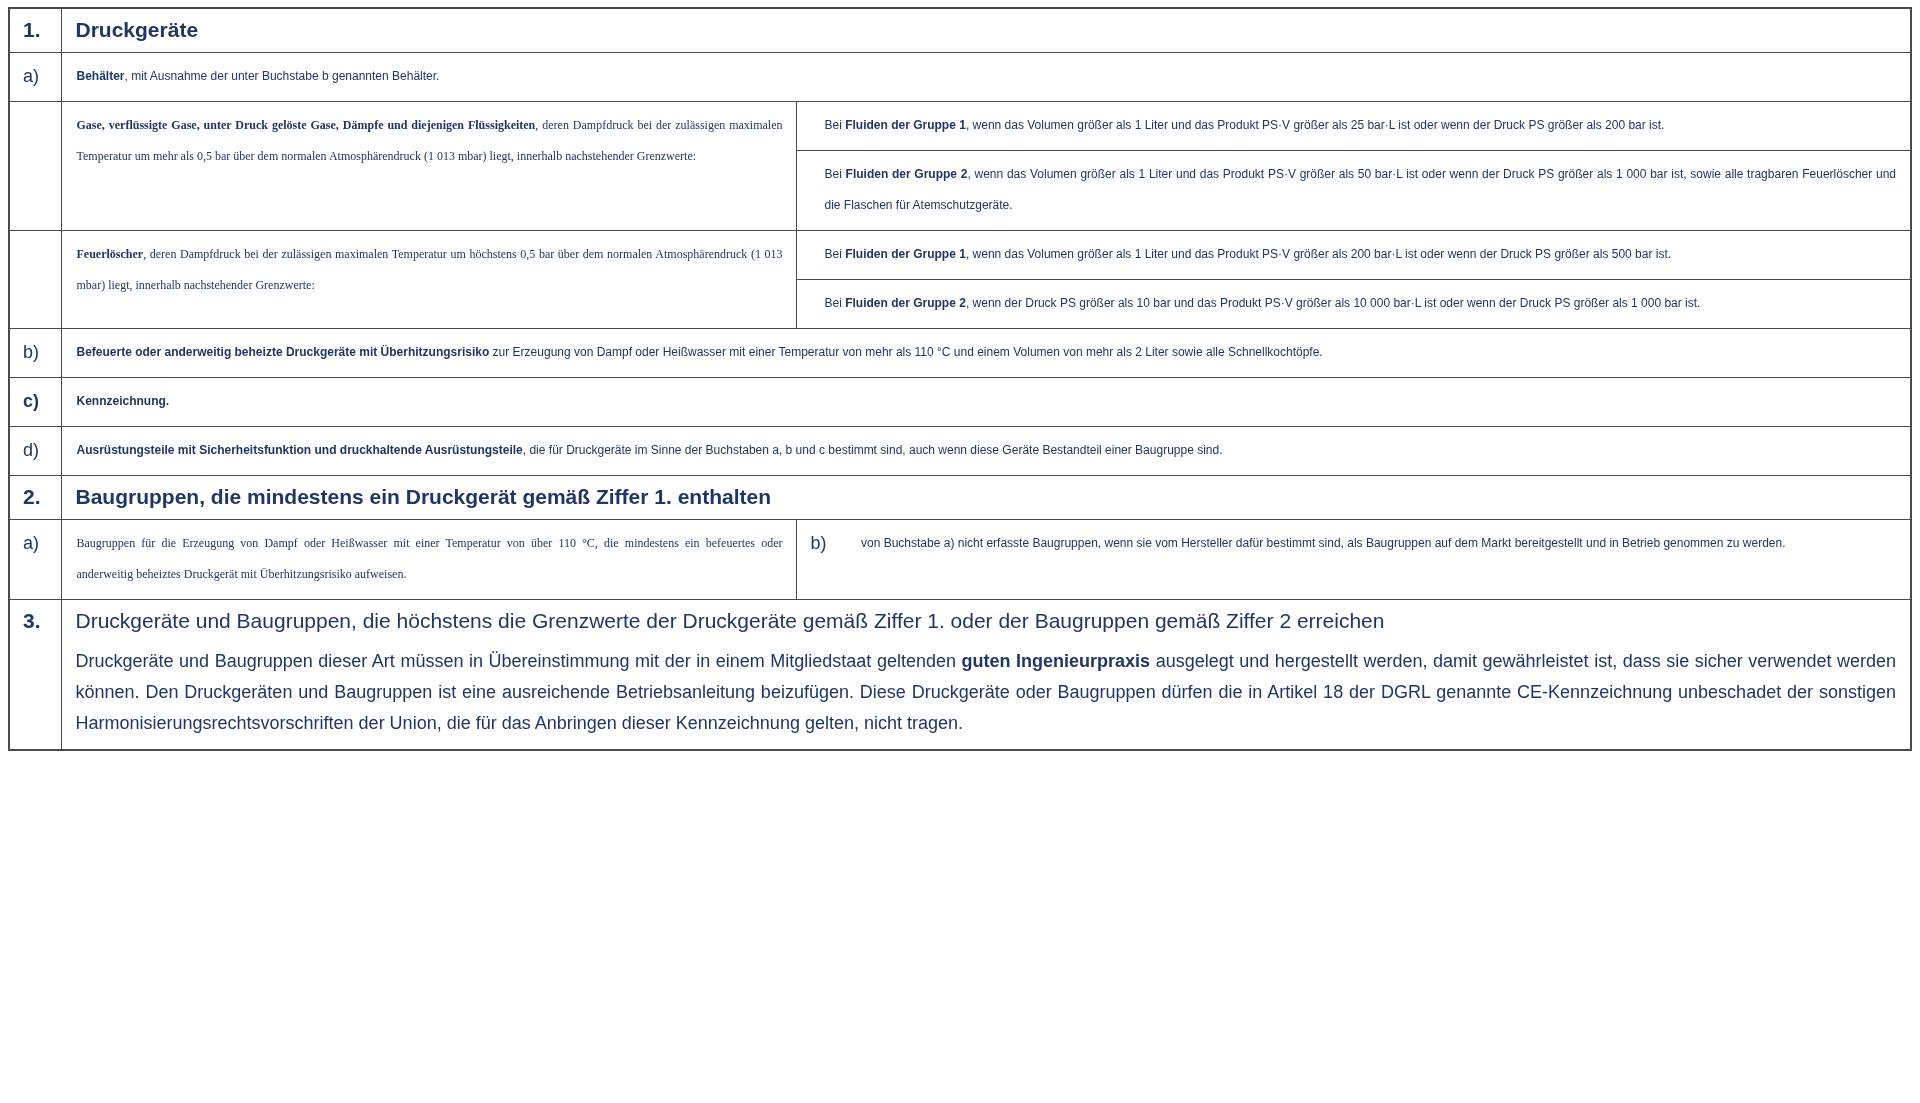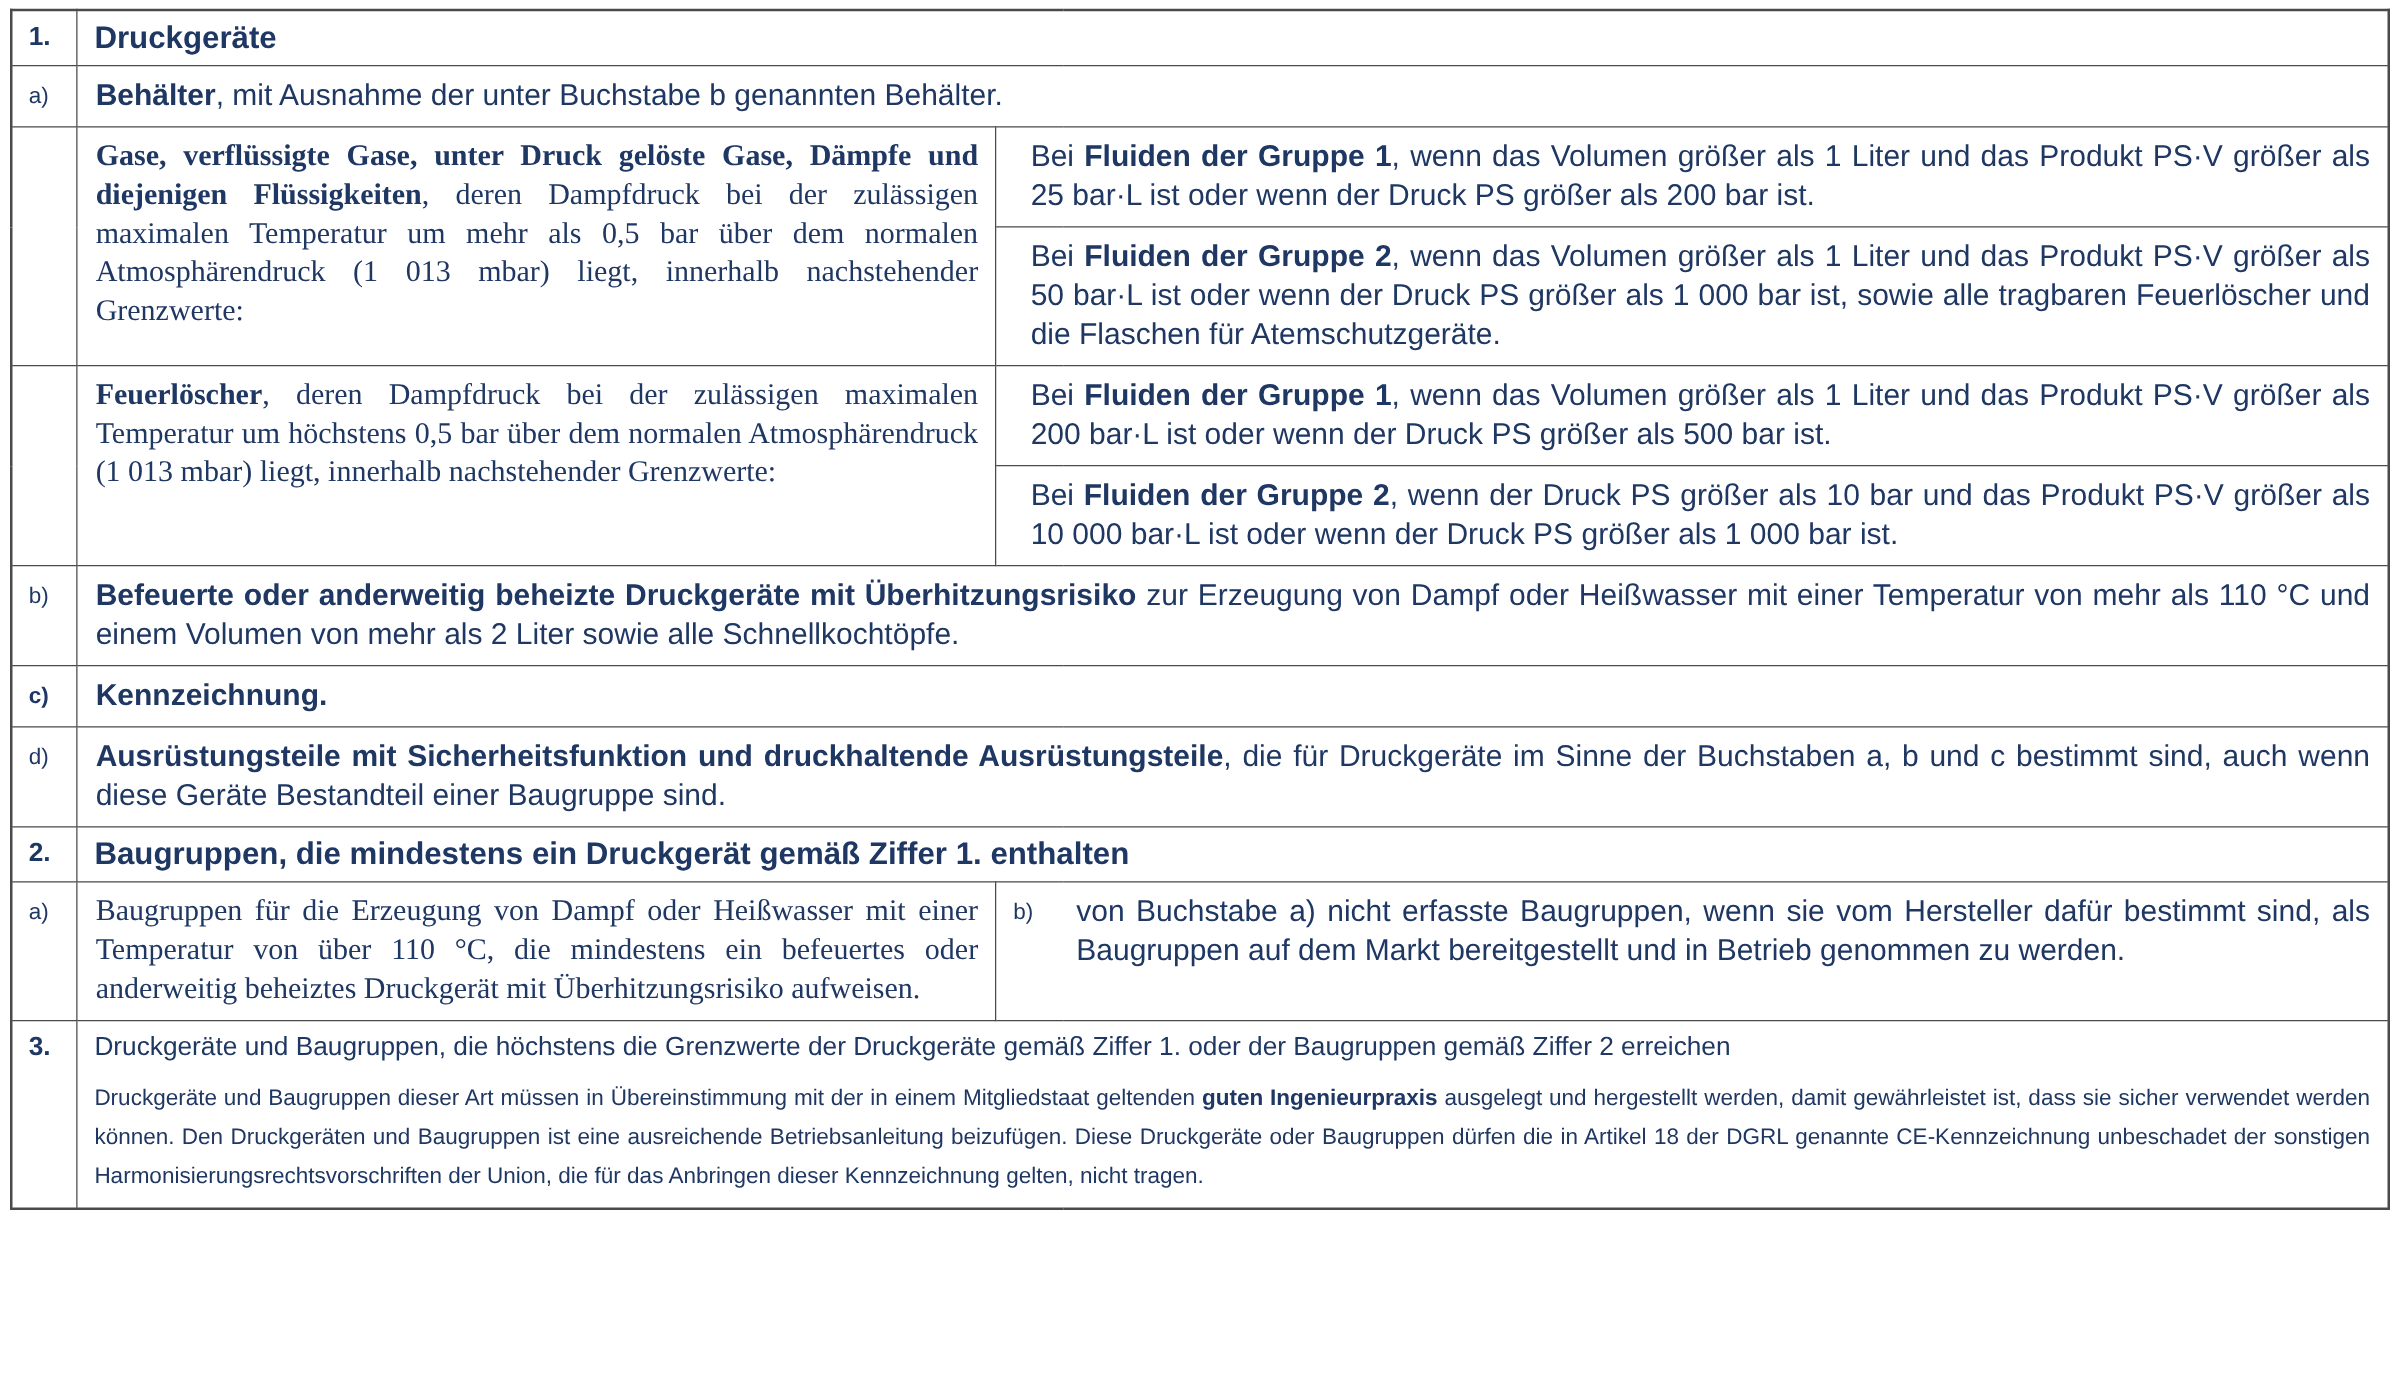--- a/index.html
+++ b/index.html
@@ -31,25 +31,25 @@
   .num{
     font-size:18px;line-height:31px;
     padding:8px 4px 8px 13px;
   }
   .boldnum{font-weight:700;}
   .secnum{
     font-weight:700;font-size:21px;line-height:30px;
     padding:6px 4px 7px 13px;
   }
   .heading{
-    font-weight:700;font-size:25px;line-height:30px;
+    font-weight:700;font-size:21px;line-height:30px;
     padding:6px 14px 7px 14px;
   }
   .body{
-    font-size:24px;line-height:31px;
+    font-size:12px;line-height:31px;
     text-align:justify;
     padding:8px 14px 9px 15px;
   }
   .desc{padding-right:13px;font-family:Liberation Serif, serif;}
   .crit{padding-left:28px;}
   .blabel{border-right:none;padding-left:14px;}
   .after-label{border-left:none;padding-left:10px;}
   .section3-cell{padding:6px 14px 10px 14px;}
   .heading-inline{
     font-weight:400;font-size:21px;line-height:30px;

